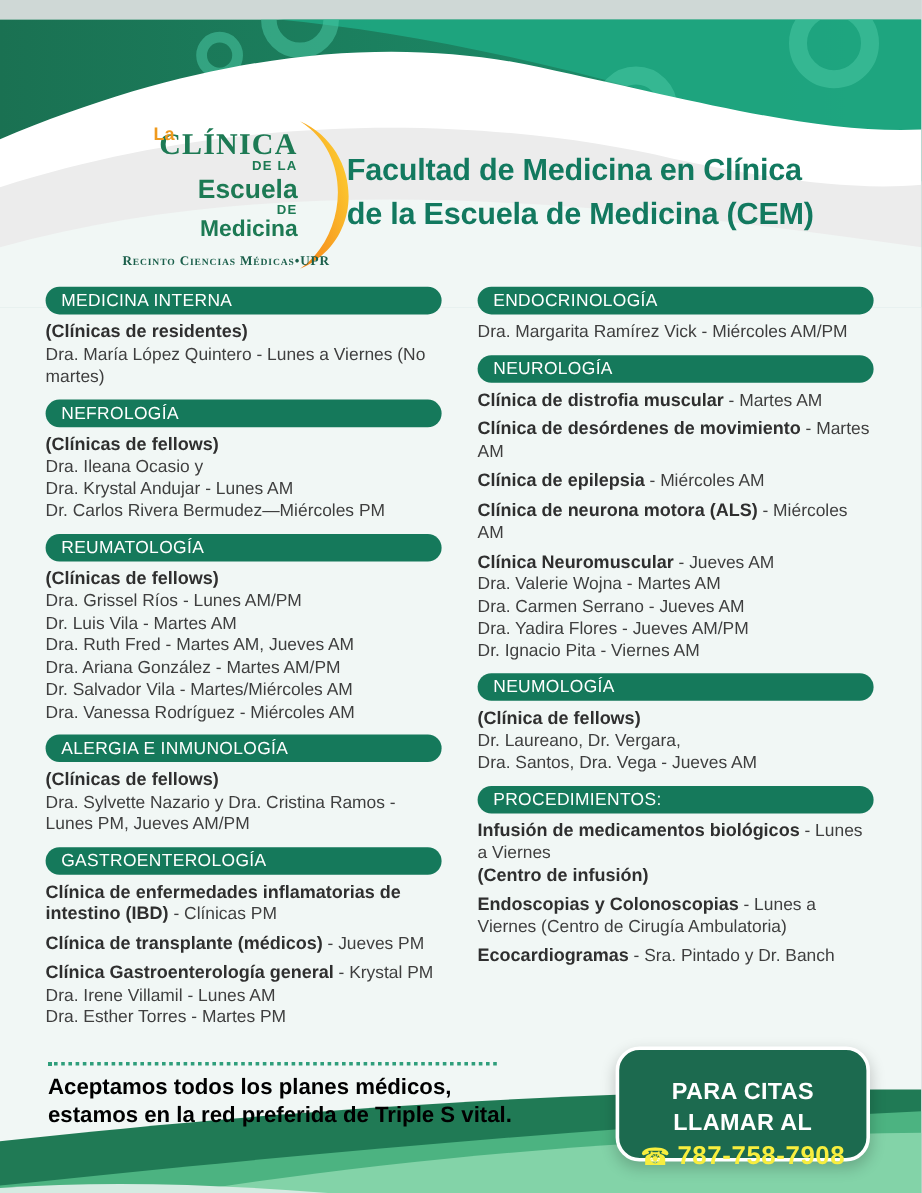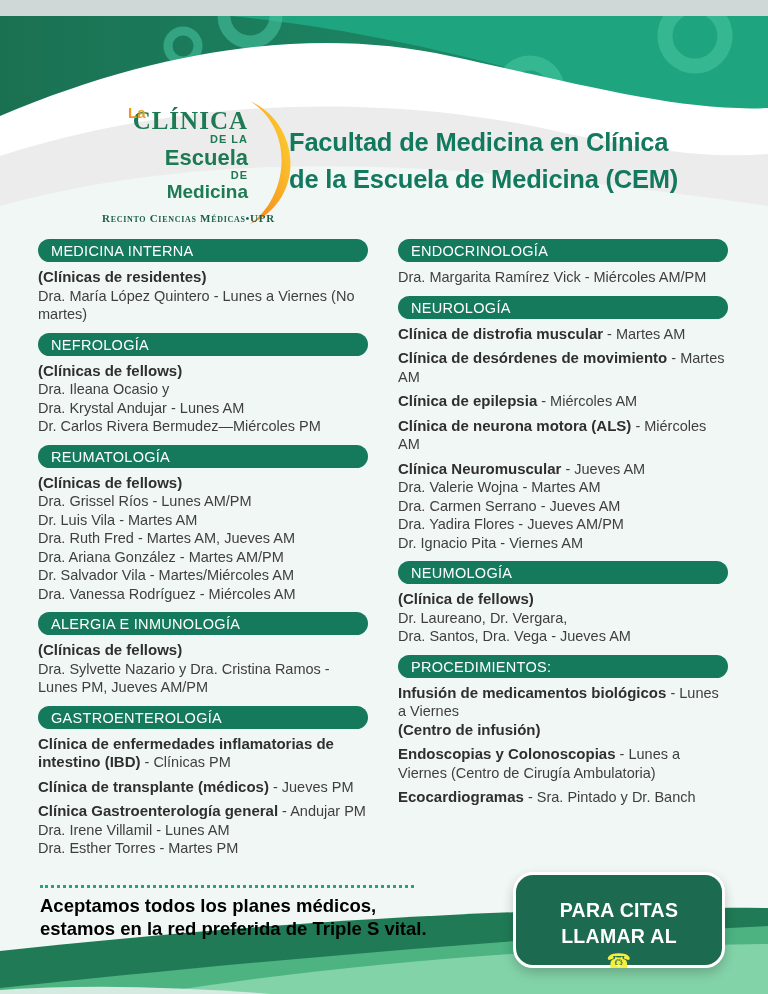--- a/index.html
+++ b/index.html
@@ -150,21 +150,21 @@
         </section>
         <section class="sec">
           <div class="pill">GASTROENTEROLOGÍA</div>
           <div class="blk">
             <div class="ln"><span class="b">Clínica de enfermedades inflamatorias de intestino (IBD)</span><span> - Clínicas PM</span></div>
           </div>
           <div class="blk">
             <div class="ln"><span class="b">Clínica de transplante (médicos)</span><span> - Jueves PM</span></div>
           </div>
           <div class="blk">
-            <div class="ln"><span class="b">Clínica Gastroenterología general</span><span> - Andujar PM</span></div>
+            <div class="ln"><span class="b">Clínica Gastroenterología general</span><span> - Krystal PM</span></div>
             <div class="ln"><span>Dra. Irene Villamil - Lunes AM</span></div>
             <div class="ln"><span>Dra. Esther Torres - Martes PM</span></div>
           </div>
         </section>
       </div>
     <div class="col">
         <section class="sec">
           <div class="pill">ENDOCRINOLOGÍA</div>
           <div class="blk">
             <div class="ln"><span>Dra. Margarita Ramírez Vick - Miércoles AM/PM</span></div>
@@ -227,16 +227,17 @@
     <path d="M0,94 C230,70 500,44 768,32 L768,116 L0,116 Z" fill="#4cb381"></path>
     <path d="M60,116 C300,70 560,52 768,50 L768,116 Z" fill="#83d3a8"></path>
     <path d="M0,116 L0,96 C140,86 290,100 440,116 Z" fill="#d5ebe2"></path>
   </svg>
 
   <div class="cta">
     <div class="cta-line">PARA CITAS</div>
     <div class="cta-line">LLAMAR AL</div>
     <div class="cta-phone-row">
       <span class="phone-icon">☎</span>
+      <span class="phone-number">787-758-7908</span>
     </div>
   </div>
 
 </div>
 
 </body></html>

